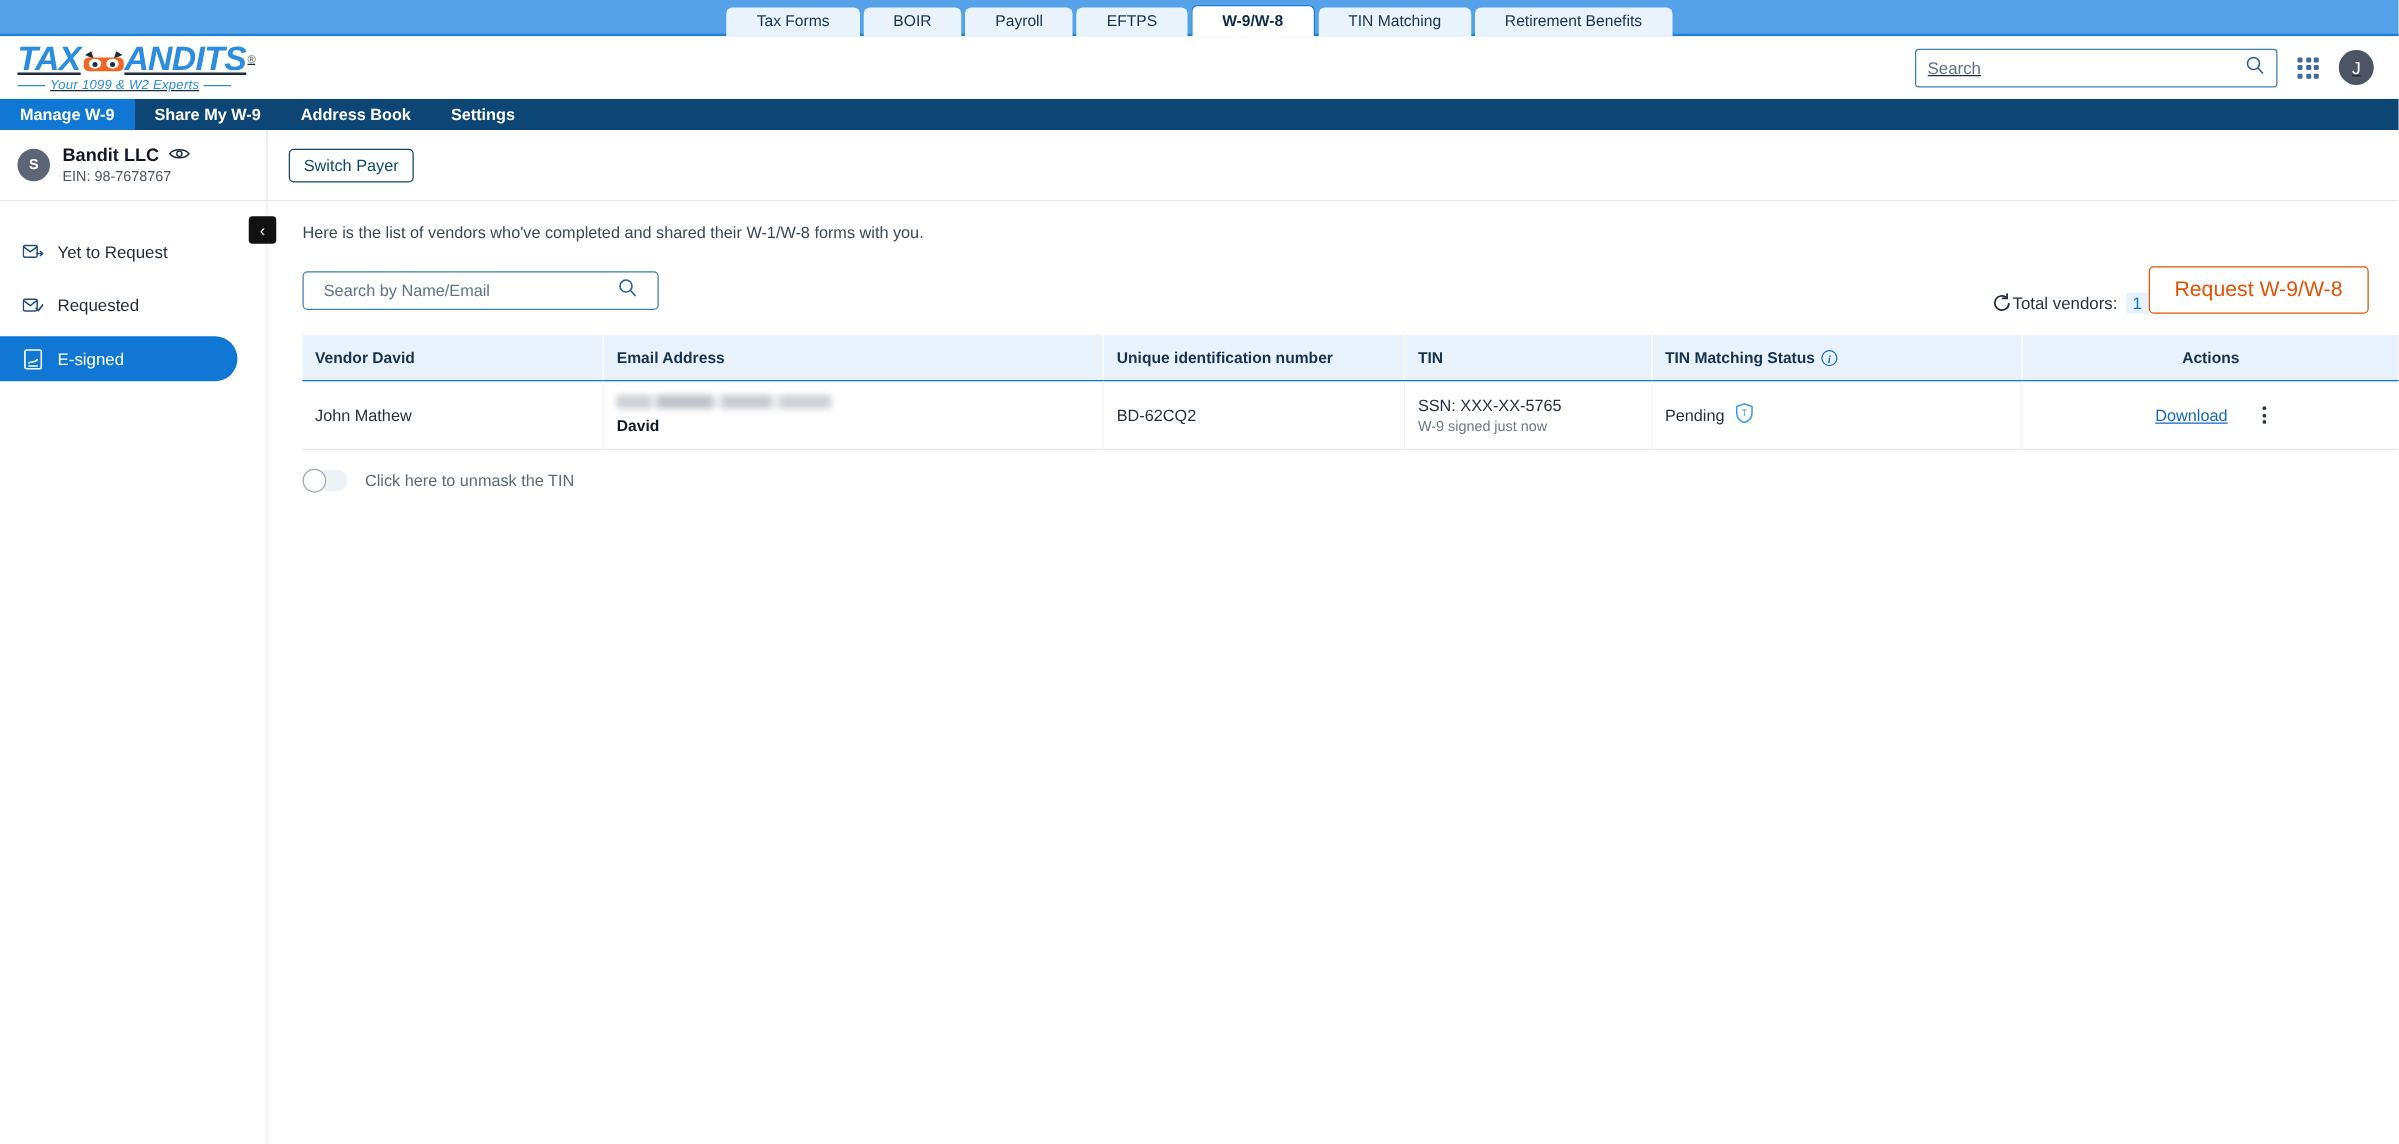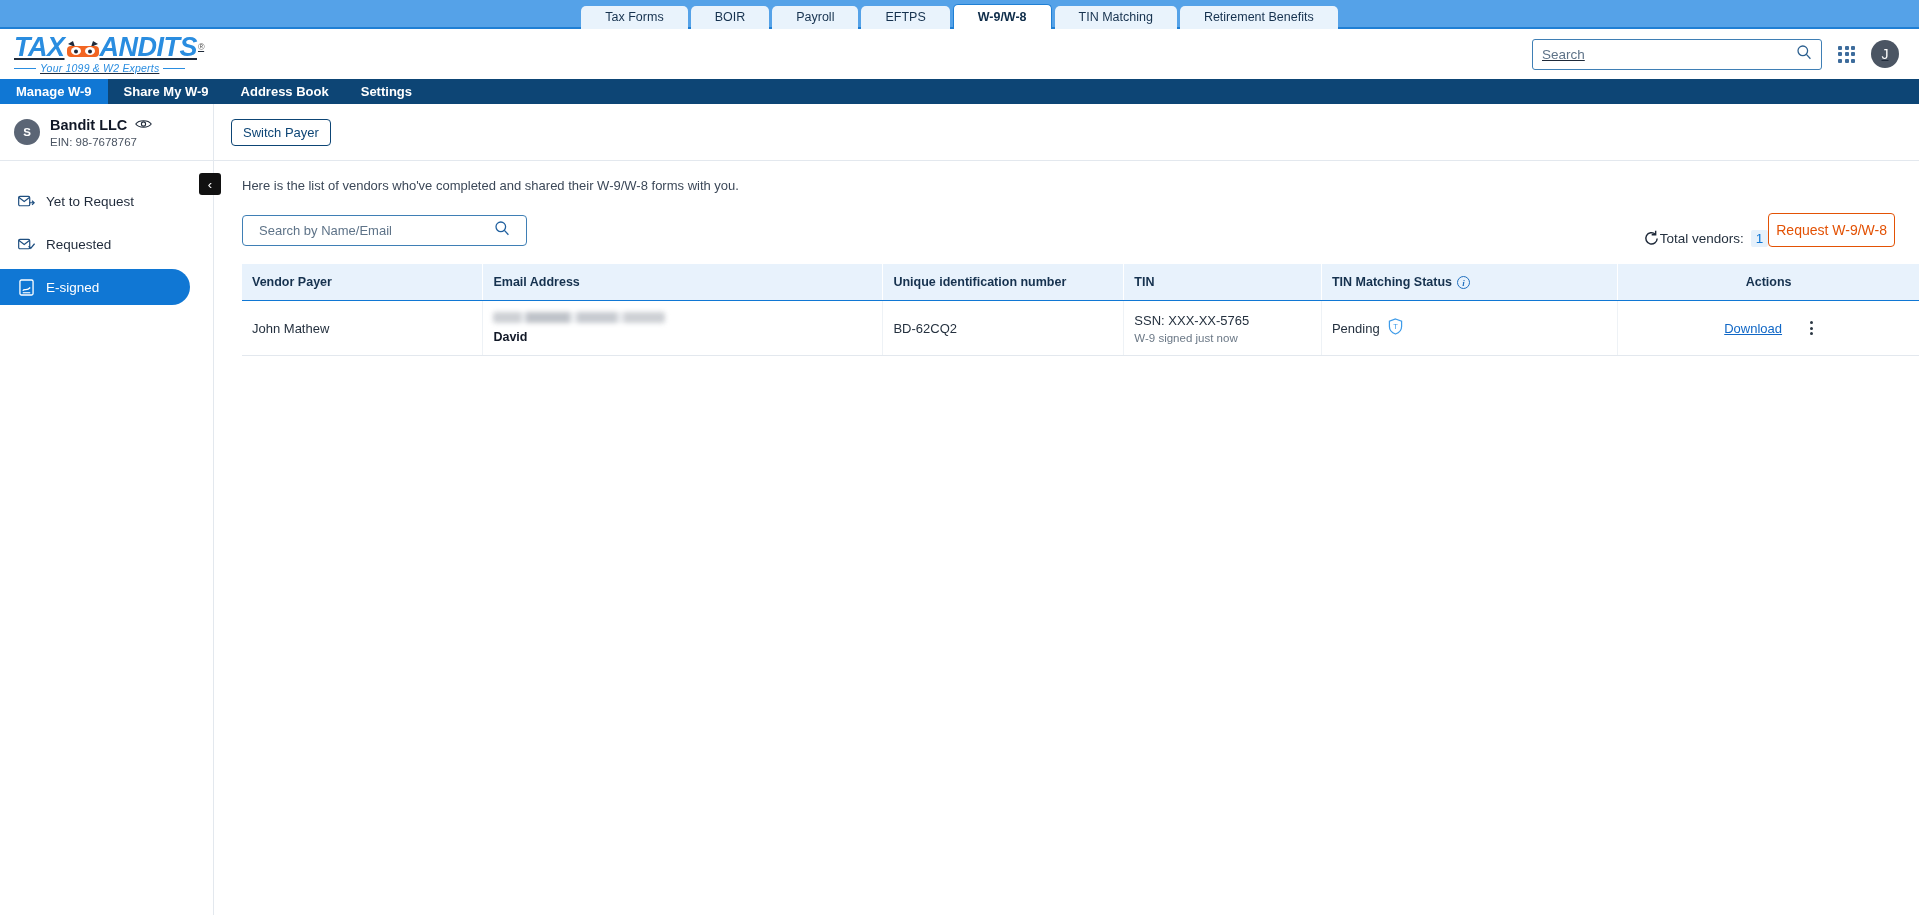--- a/index.html
+++ b/index.html
@@ -281,22 +281,22 @@
     background: #e6f1fb;
     padding: 1px 5px;
     border-radius: 2px;
     font-size: 13.5px;
   }
   .request-btn {
     border: 1px solid #e35205;
     color: #e35205;
     background: #fff;
     border-radius: 4px;
-    font-size: 14px;
-    padding: 8px 7px;
+    font-size: 17px;
+    padding: 8px 20px;
     cursor: pointer;
     font-family: "Liberation Sans", sans-serif;
   }
 
   
   table.vendors {
     width: calc(100% - 28px);
     margin-left: 28px;
     margin-top: 17px;
     border-collapse: collapse;
@@ -505,21 +505,21 @@
           </svg>
       </span>
       <span>E-signed</span>
     </div>
   </div>
 
   <div class="content">
 
     <div class="collapse-btn">‹</div>
 
-    <div class="info-line">Here is the list of vendors who've completed and shared their W-9/W-8 forms with you.</div>
+    <div class="info-line">Here is the list of vendors who've completed and shared their W-1/W-8 forms with you.</div>
 
     <div class="toolbar">
       <div class="search-vendor">
         <input type="text" placeholder="Search by Name/Email" style="">
         <span>
           <svg width="16" height="16" viewBox="0 0 20 20">
               <circle cx="8.5" cy="8.5" r="6" stroke="#1f5f9e" stroke-width="1.6" fill="none"></circle>
               <line x1="13" y1="13" x2="18" y2="18.5" stroke="#1f5f9e" stroke-width="1.6"></line>
             </svg>
         </span>
@@ -544,21 +544,21 @@
       <colgroup>
         <col style="width:200px">
           <col style="width:332px">
           <col style="width:200px">
         <col style="width:164px">
           <col style="width:246px">
           <col style="width:250px">
       </colgroup>
       <thead>
         <tr>
-          <th>Vendor Payer</th>
+          <th>Vendor David</th>
           <th>Email Address</th>
           <th>Unique identification number</th>
           <th>TIN</th>
           <th>
             <span>TIN Matching Status</span><span class="info-i">i</span>
           </th>
           <th>Actions</th>
         </tr>
       </thead>
       <tbody>
@@ -591,15 +591,21 @@
                 <i></i>
                 <i></i>
                 <i></i>
               </span>
             </span>
           </td>
         </tr>
       </tbody>
     </table>
 
+    <div class="unmask-row">
+      <span class="toggle">
+        <span class="knob"></span>
+      </span>
+      <span>Click here to unmask the TIN</span>
+    </div>
 
   </div>
 </div>
 
 </body></html>

